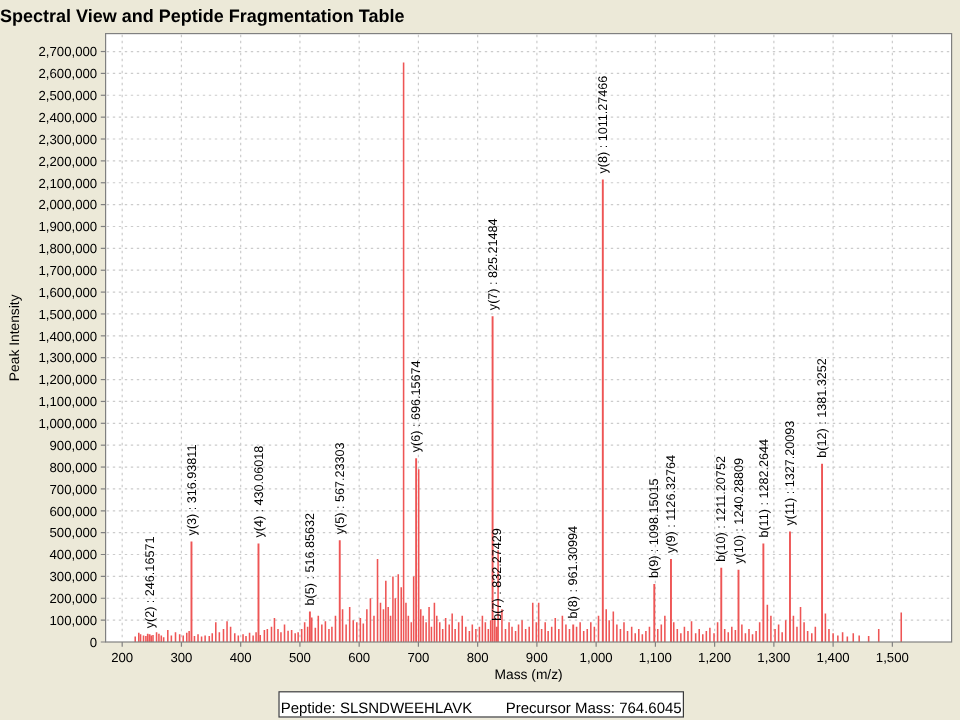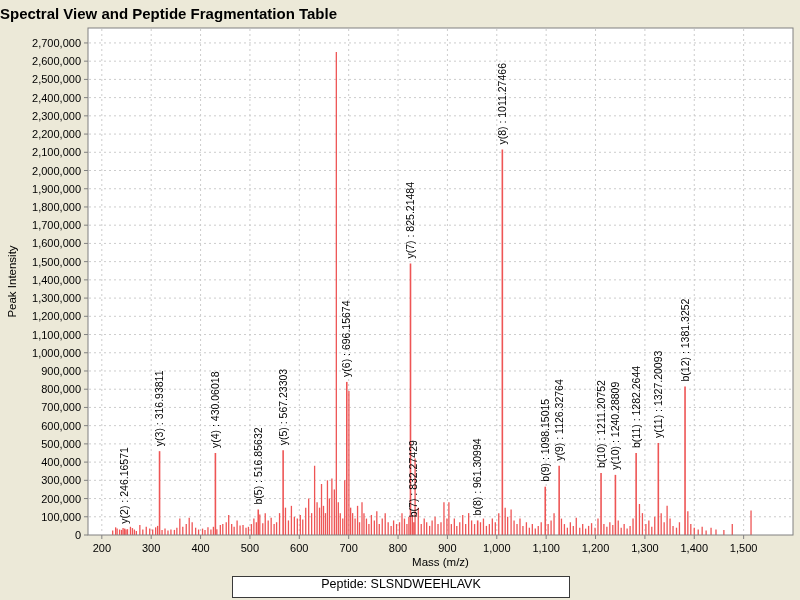--- a/index.html
+++ b/index.html
@@ -12,21 +12,21 @@
   }
   .stage{position:relative;width:800px;height:600px;}
   .chart-title{
     position:absolute;top:5px;left:0;width:800px;
     font-size:15px;font-weight:bold;color:#000;
   }
   #spectrum-svg{position:absolute;top:0;left:0;}
   .footer-box{
     position:absolute;top:576px;left:232px;width:336px;height:20px;
     background:#ffffff;border:1px solid #3a3a3a;
-    display:flex;align-items:flex-start;justify-content:center;gap:28px;
+    display:flex;align-items:flex-end;justify-content:center;gap:28px;
     font-size:12.5px;color:#000;white-space:nowrap;
   }
   .footer-box span{display:inline-block;}
   .pair{display:inline-flex;gap:5px;}
 </style>
 </head>
 <body>
 
 <div class="stage">
   <div class="chart-title">Spectral View and Peptide Fragmentation Table</div>
@@ -398,14 +398,18 @@
       <text x="743.6302521008404" y="552" text-anchor="middle" font-size="11" fill="#000" font-family="&quot;Liberation Sans&quot;,&quot;DejaVu Sans&quot;,sans-serif">1,500</text>
       <text x="16" y="281.5" text-anchor="middle" font-size="11.5" fill="#000" transform="rotate(-90 16 281.5)" font-family="&quot;Liberation Sans&quot;,&quot;DejaVu Sans&quot;,sans-serif">Peak Intensity</text>
       <text x="440.5" y="566" text-anchor="middle" font-size="11.5" fill="#000" font-family="&quot;Liberation Sans&quot;,&quot;DejaVu Sans&quot;,sans-serif">Mass (m/z)</text>
     </svg>
 
   <div class="footer-box">
     <span class="pair">
       <span>Peptide:</span>
       <span>SLSNDWEEHLAVK</span>
     </span>
+    <span class="pair">
+      <span>Precursor Mass:</span>
+      <span>764.6045</span>
+    </span>
   </div>
 </div>
 
 </body></html>

